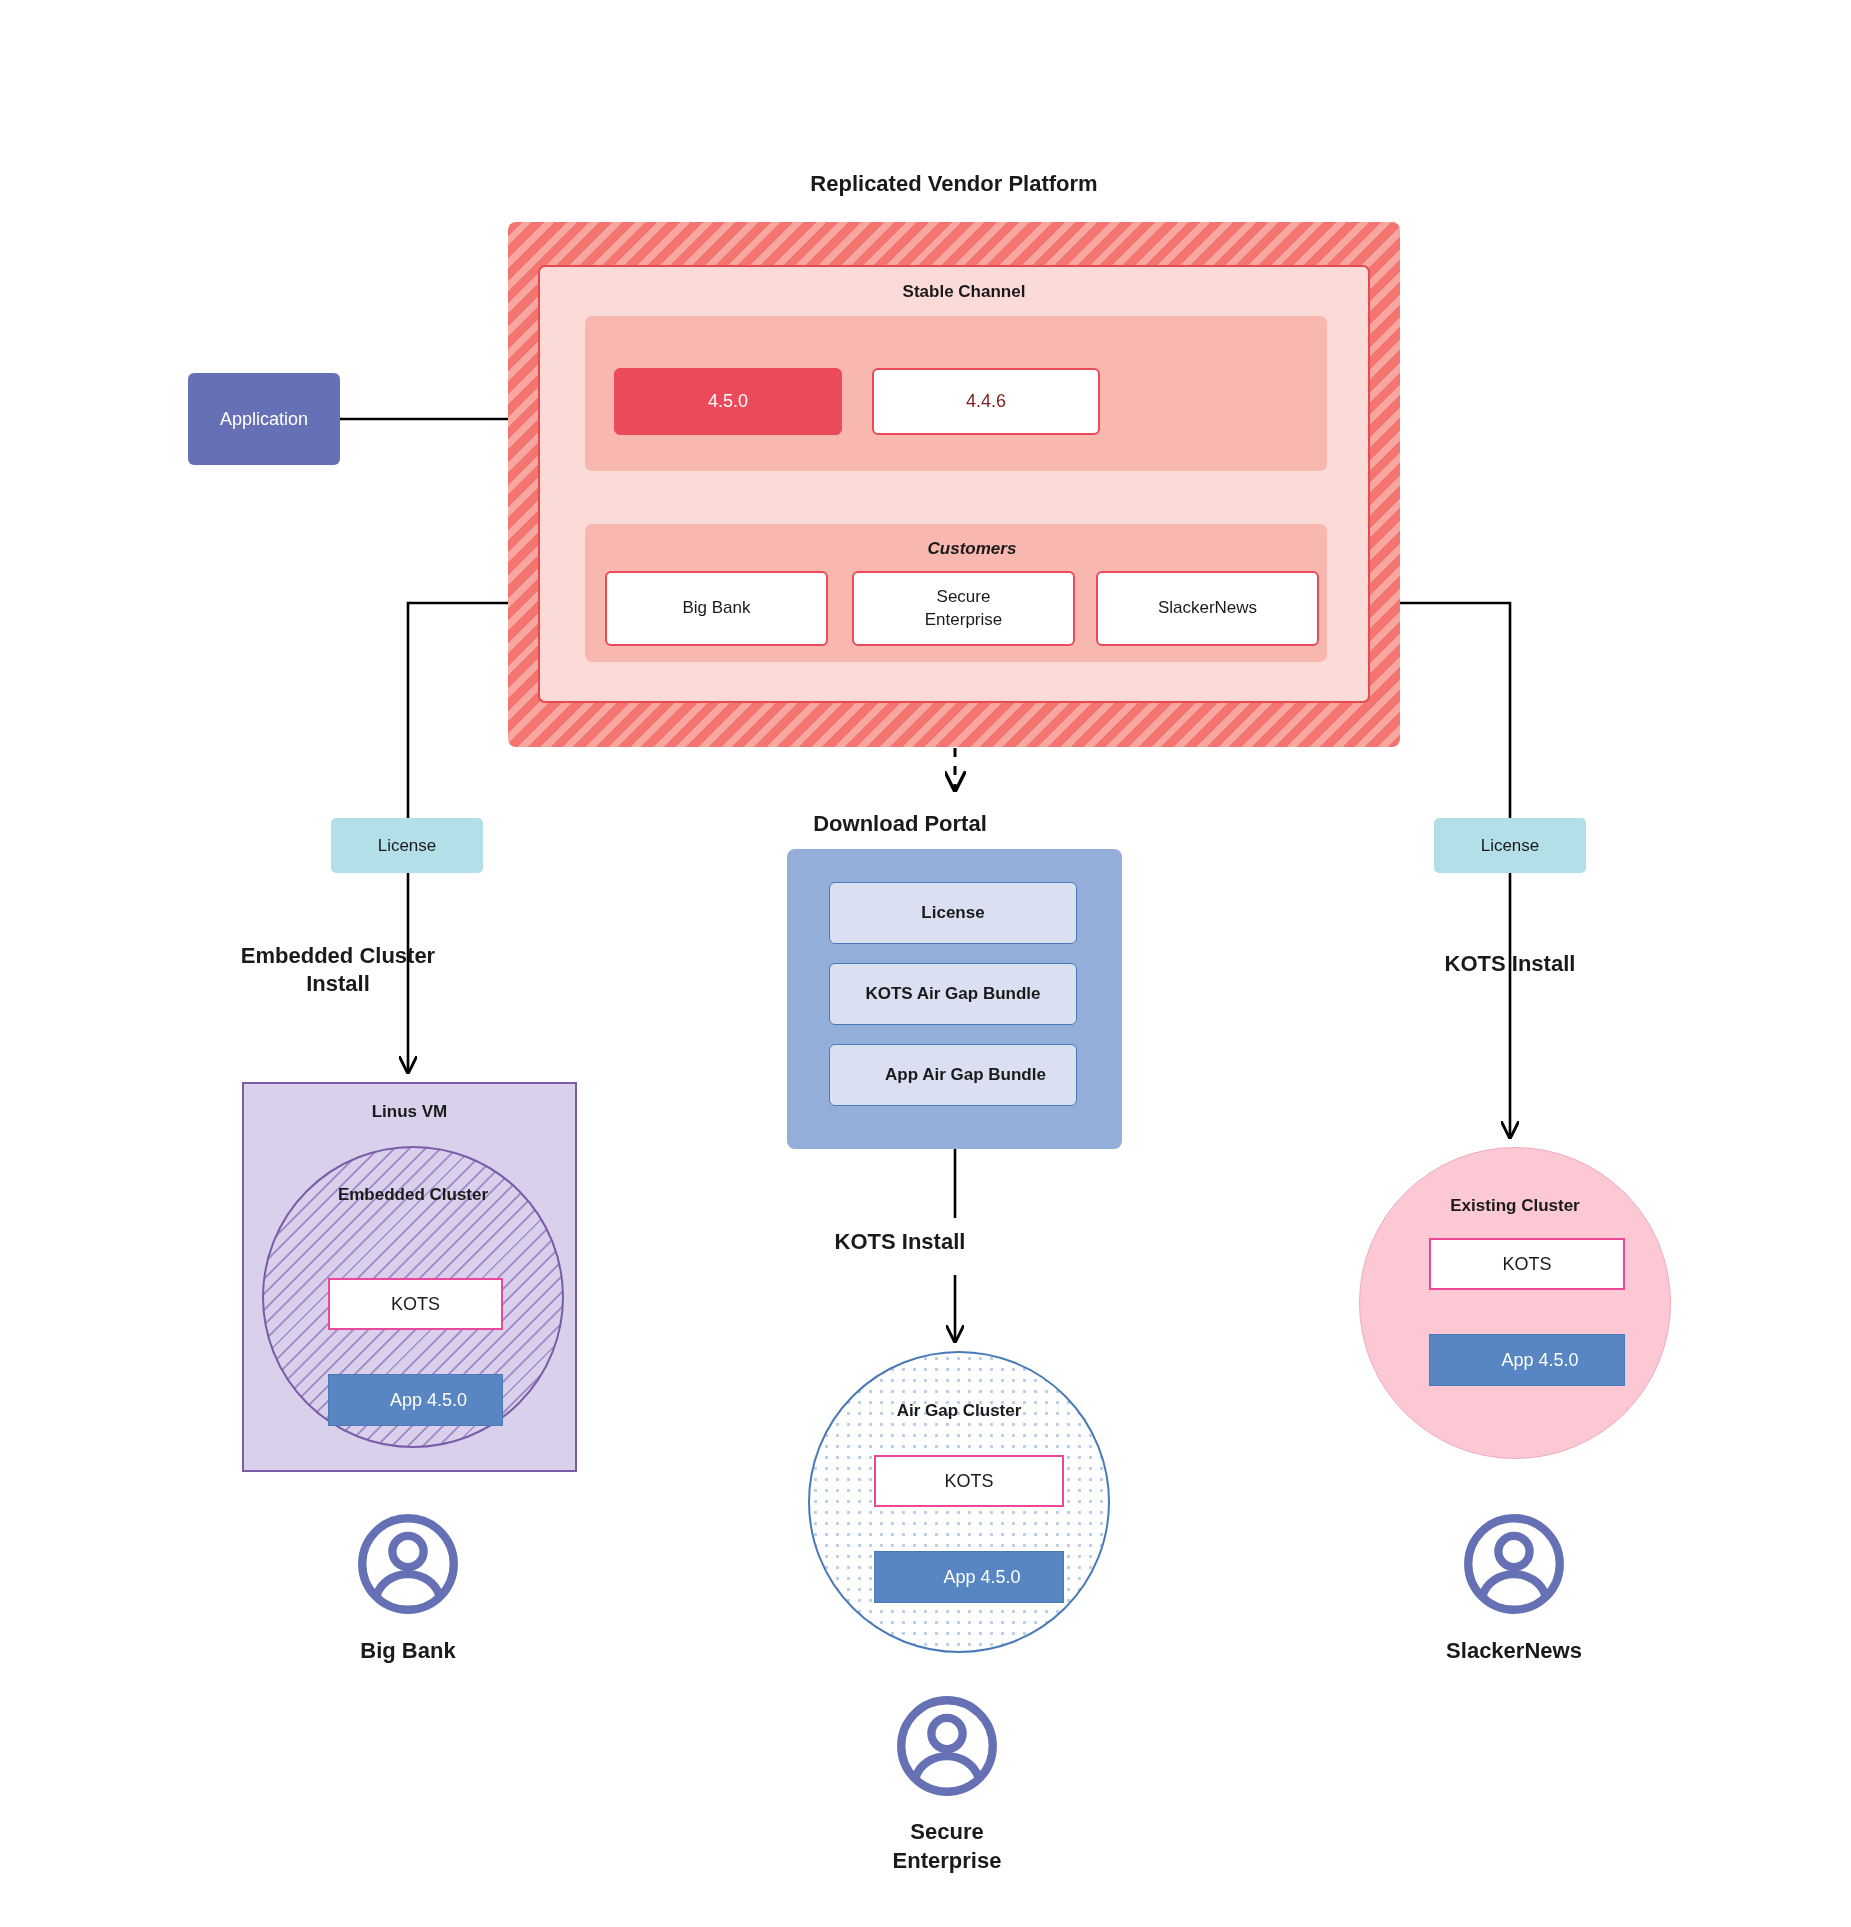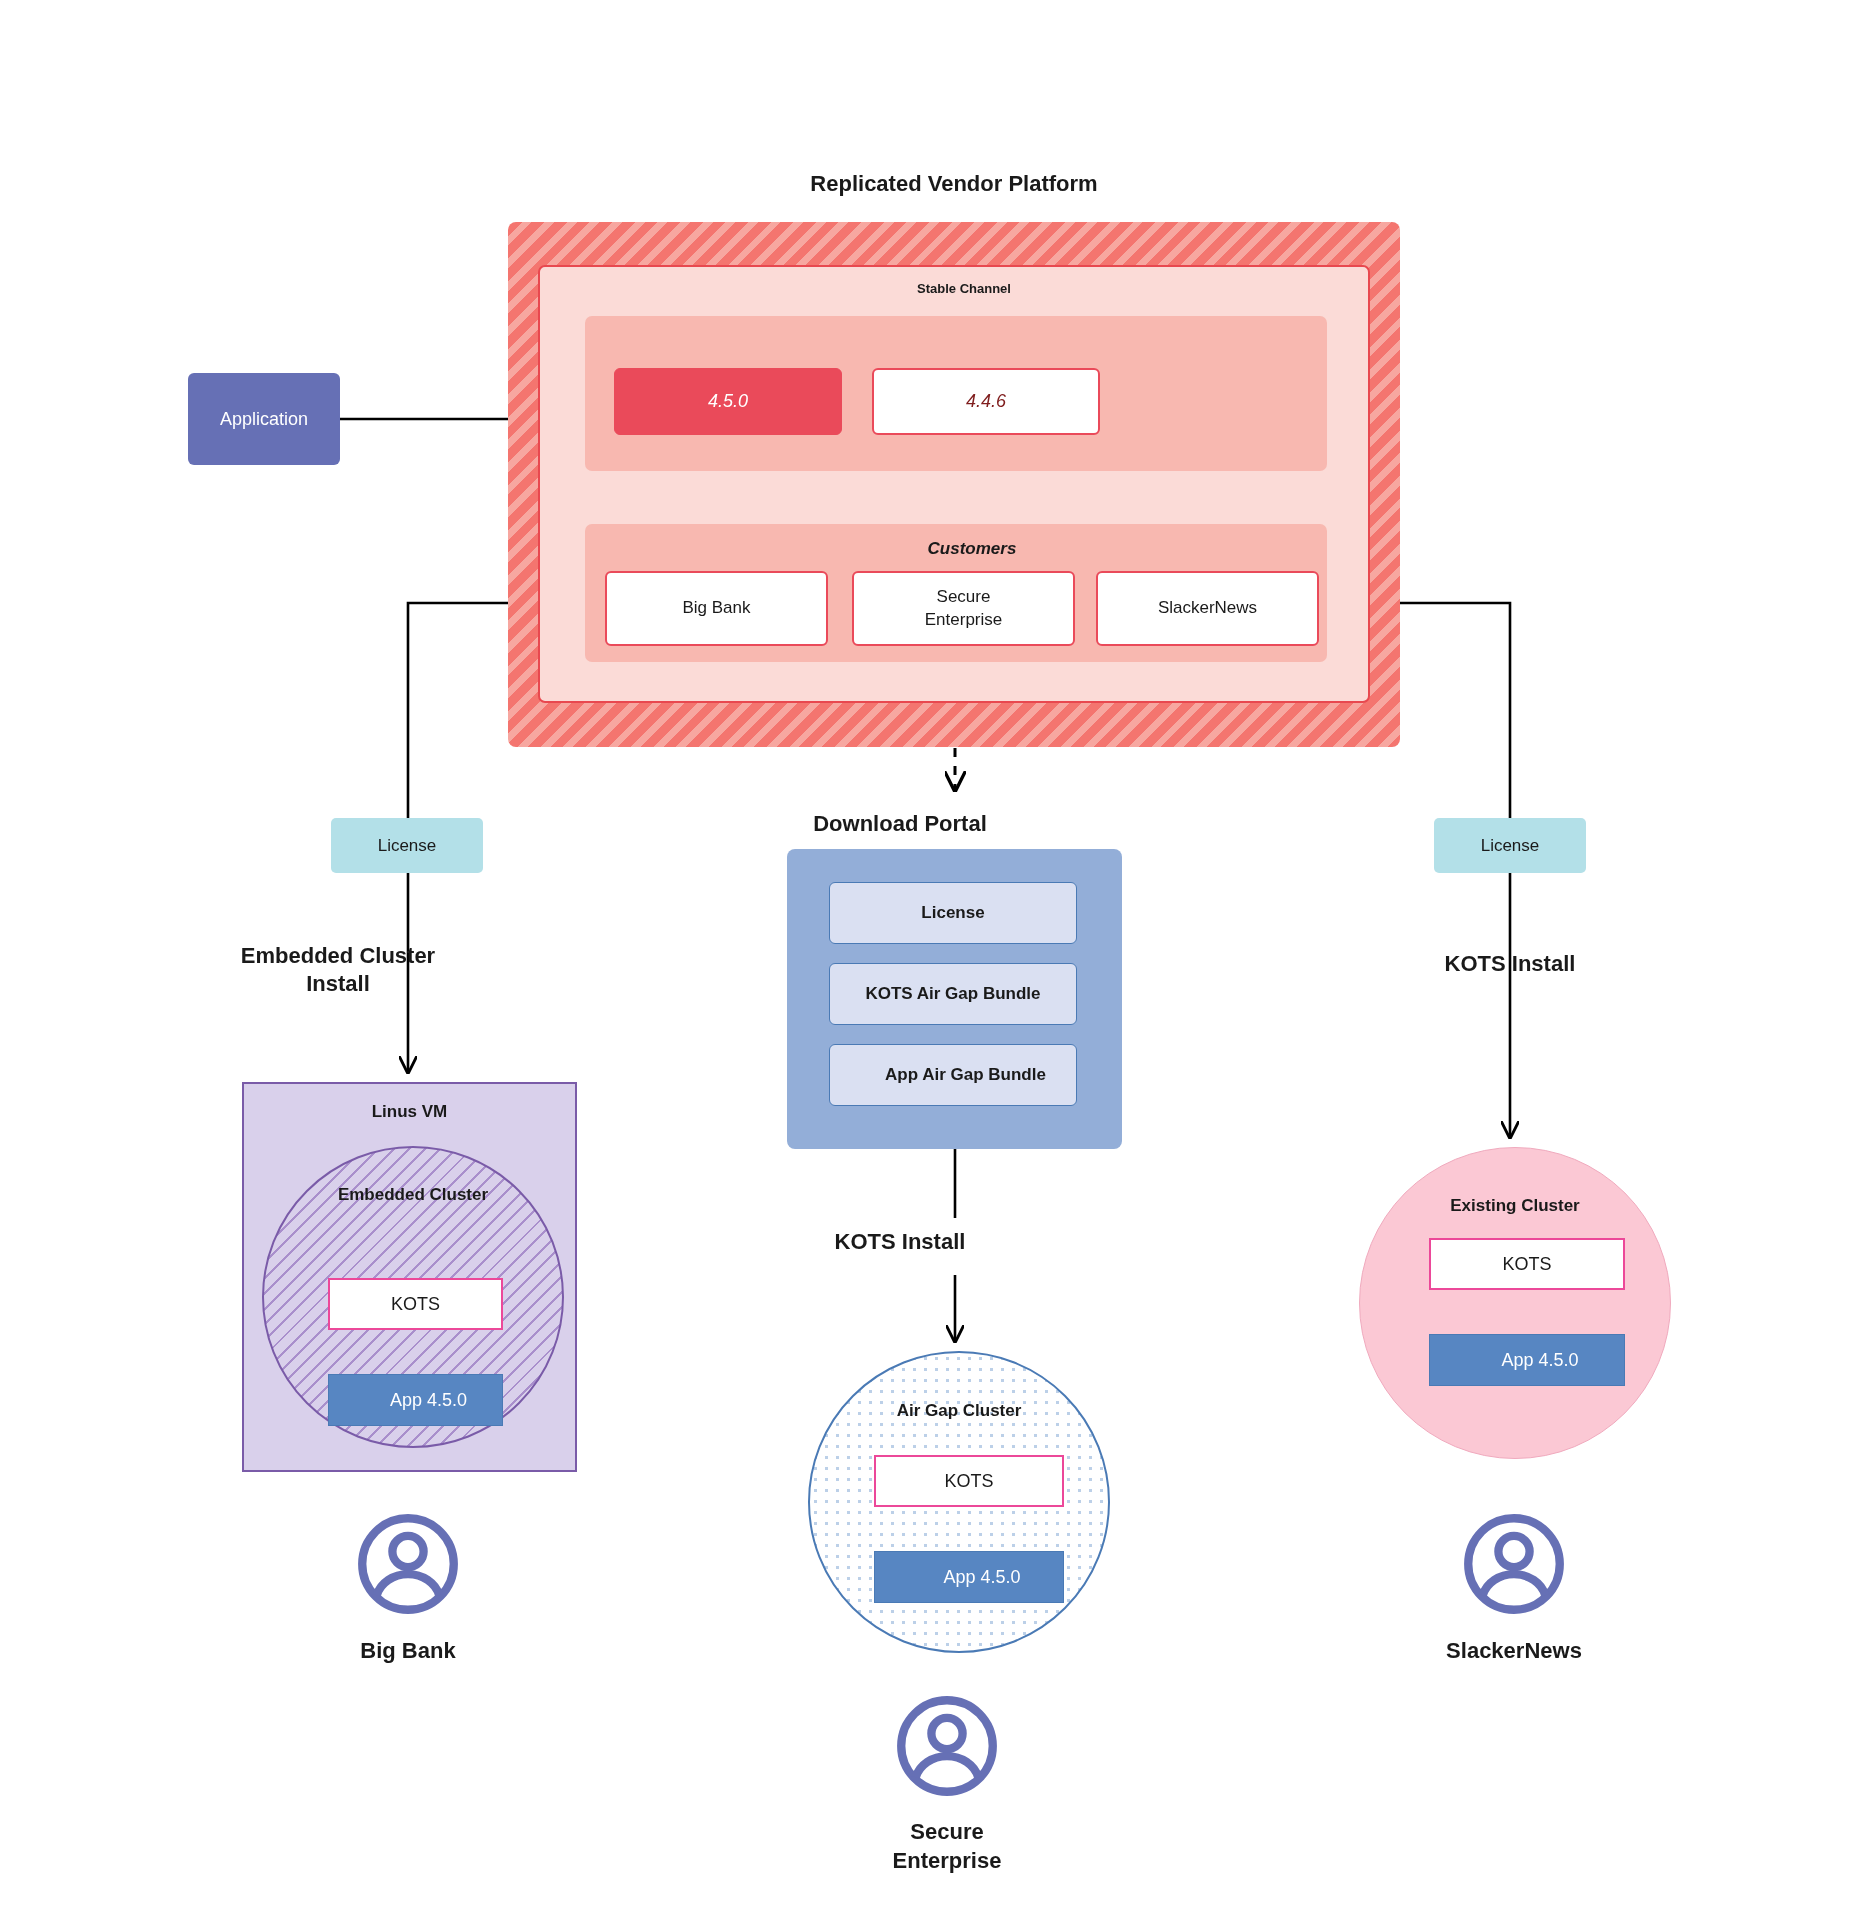--- a/index.html
+++ b/index.html
@@ -43,40 +43,39 @@
   }
   #stable-channel {
     position: absolute;
     left: 30px; top: 43px; width: 832px; height: 438px;
     border-radius: 7px;
     background: #fbdbd7;
     border: 2px solid #e8484f;
   }
   #stable-channel-title {
     left: 0; top: 14px; width: 100%;
-    font-size: 13px; font-weight: bold; padding-left: 20px;
+    font-size: 17px; font-weight: bold; padding-left: 20px;
   }
   #release-history {
     position: absolute;
     left: 45px; top: 49px; width: 742px; height: 155px;
     border-radius: 7px;
     background: #f8b8b0;
   }
   #release-history-title {
     left: 0; top: 14px; width: 100%;
     font-size: 17px; font-weight: bold;
   }
   .release-box {
     position: absolute;
     top: 52px;
     width: 228px; height: 67px;
     border-radius: 6px;
     display: flex; align-items: center; justify-content: center;
     font-size: 18px;
-    font-style: italic;
   }
   .release-box.current {
     left: 29px;
     background: #ea4a5a;
     border: 1px solid #ea4a5a;
     color: #ffffff;
   }
   .release-box.past {
     left: 287px;
     background: #ffffff;

